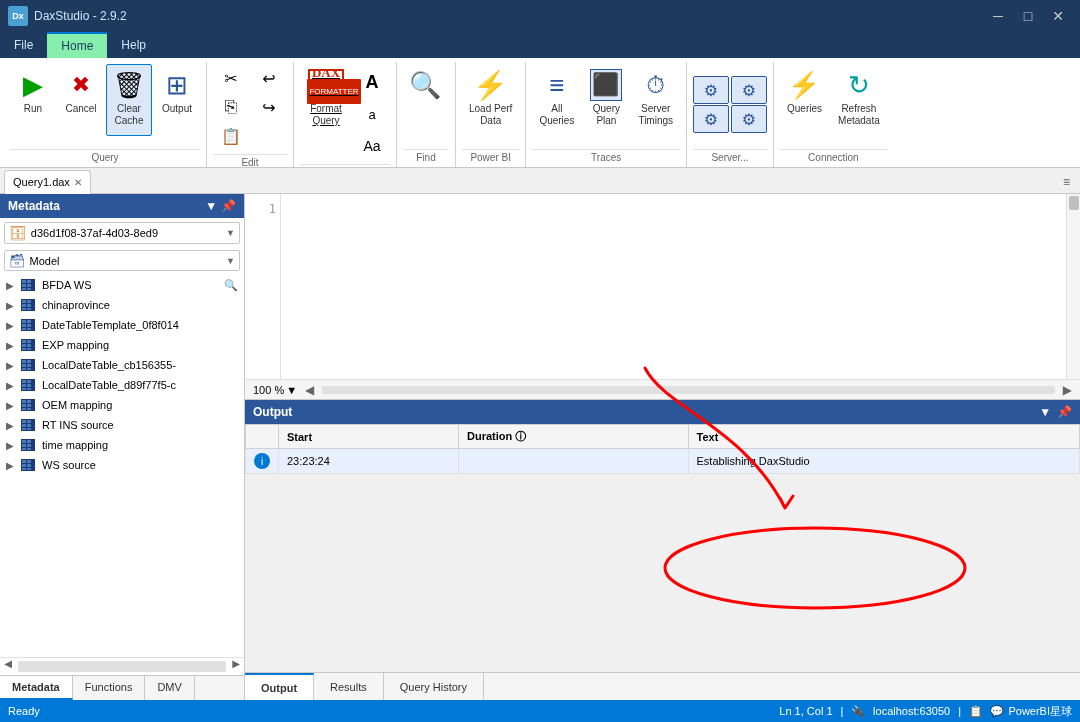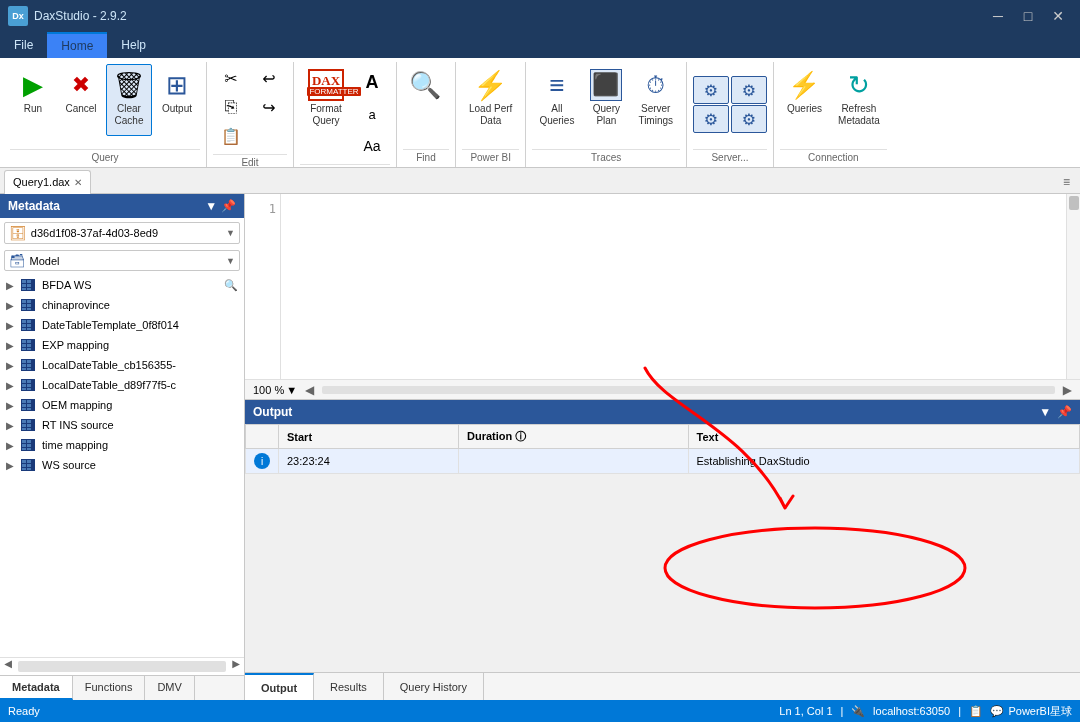--- a/index.html
+++ b/index.html
@@ -10,21 +10,21 @@
     .title-bar-left { display: flex; align-items: center; gap: 6px; }
     .title-bar-logo { width: 20px; height: 20px; background: #4a9fd4; border-radius: 2px; display: flex; align-items: center; justify-content: center; color: white; font-size: 9px; font-weight: bold; }
     .title-bar-title { font-size: 12px; color: #cce4f7; }
     .title-bar-controls { display: flex; gap: 2px; }
     .title-bar-btn { width: 28px; height: 20px; background: transparent; border: none; color: #ccc; cursor: pointer; font-size: 14px; display: flex; align-items: center; justify-content: center; }
 
     
     .menu-bar { background: #1e3a5f; height: 26px; display: flex; align-items: stretch; flex-shrink: 0; }
     .menu-item { padding: 4px 14px; color: #cce4f7; cursor: pointer; font-size: 12px; display: flex; align-items: center; }
     .menu-item:hover, .menu-item.active { background: #0078d7; color: white; }
-    .menu-item.active { background: #3b82f6; color: #1e3a5f; border-top: 2px solid #0078d7; }
+    .menu-item.active { background: #86efac; color: #1e3a5f; border-top: 2px solid #0078d7; }
 
     
     .ribbon { background: white; border-bottom: 1px solid #c8c8c8; display: flex; align-items: stretch; flex-shrink: 0; padding: 4px 4px 0; gap: 0; height: 110px; }
     .ribbon-group { display: flex; flex-direction: column; align-items: stretch; border-right: 1px solid #d0d0d0; padding: 0 6px 2px; min-width: fit-content; }
     .ribbon-group-content { display: flex; align-items: flex-start; gap: 2px; flex: 1; padding: 2px 0; }
     .ribbon-group-label { text-align: center; font-size: 10px; color: #666; padding: 2px 0; border-top: 1px solid #e0e0e0; margin-top: 2px; }
     .ribbon-btn { display: flex; flex-direction: column; align-items: center; justify-content: flex-start; padding: 4px 6px; cursor: pointer; border: 1px solid transparent; border-radius: 2px; min-width: 44px; max-width: 64px; gap: 2px; height: 72px; }
     .ribbon-btn.active { background: #dce8f7; border-color: #0078d7; }
     .ribbon-btn-icon { width: 32px; height: 32px; display: flex; align-items: center; justify-content: center; font-size: 22px; }
     .ribbon-btn-label { font-size: 10px; text-align: center; line-height: 1.2; color: #333; word-break: break-word; }
@@ -85,21 +85,21 @@
     
     .icon-run { color: #00a000; font-size: 26px; }
     .icon-cancel { color: #cc0000; font-size: 22px; }
 
     
     ::-webkit-scrollbar { width: 10px; height: 10px; }
     ::-webkit-scrollbar-track { background: #f5f5f5; }
     ::-webkit-scrollbar-thumb { background: #c0c0c0; border-radius: 2px; }
 
     .dax-logo-text { font-family: 'Georgia', serif; font-size: 13px; font-weight: bold; color: #cc2200; line-height: 1; }
-    .format-text { font-size: 8px; background: #cc2200; color: white; padding: 0 2px; border-radius: 1px; margin-left: 16px; }
+    .format-text { font-size: 8px; background: #cc2200; color: white; padding: 8px 2px; border-radius: 1px; margin-left: 16px; }
   </style>
 </head>
 <body>
 
 <div class="title-bar">
   <div class="title-bar-left">
     <div class="title-bar-logo">
       <span>Dx</span>
     </div>
     <span class="title-bar-title">DaxStudio - 2.9.2</span>
@@ -163,21 +163,21 @@
         <div class="ribbon-btn-small">
           <div class="ribbon-btn-icon" style="font-size:16px;">📋</div>
         </div>
       </div>
     </div>
     <div class="ribbon-group-label">Edit</div>
   </div>
 
   <div class="ribbon-group">
     <div class="ribbon-group-content">
-      <div class="ribbon-btn" style="min-width:52px;">
+      <div class="ribbon-btn" style="min-width:52px;text-decoration:underline;">
         <div class="ribbon-btn-icon" style="width:36px; height:32px; display:flex; flex-direction:column; align-items:center; justify-content:center; border:2px solid #cc2200; padding:1px;">
           <div class="dax-logo-text">DAX</div>
           <div class="format-text">FORMATTER</div>
         </div>
         <div class="ribbon-btn-label">Format<br>Query</div>
       </div>
       <div class="ribbon-col" style="justify-content:center; gap:4px; padding-top:4px;">
         <div class="ribbon-btn-small">
           <div class="ribbon-btn-icon" style="font-size:18px; font-weight:bold; width:22px; height:22px;">A</div>
         </div>

